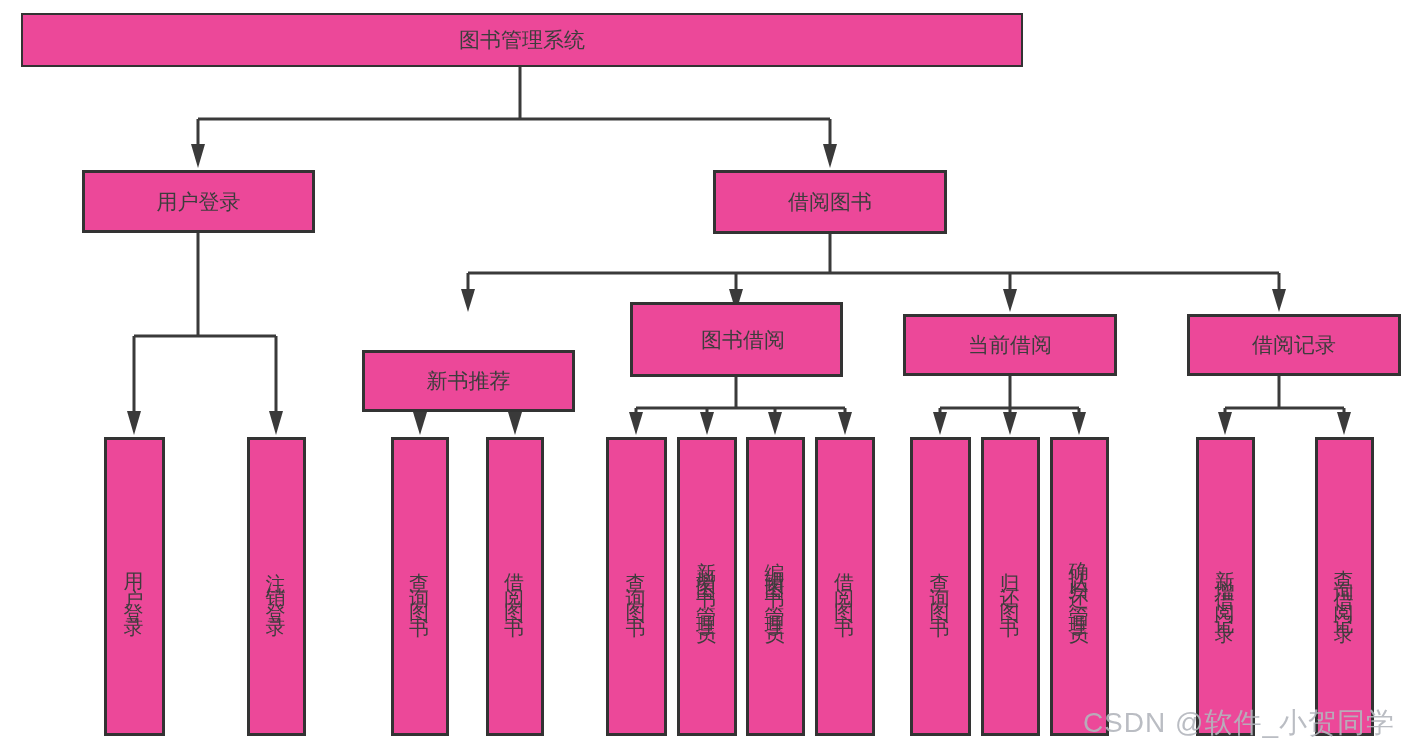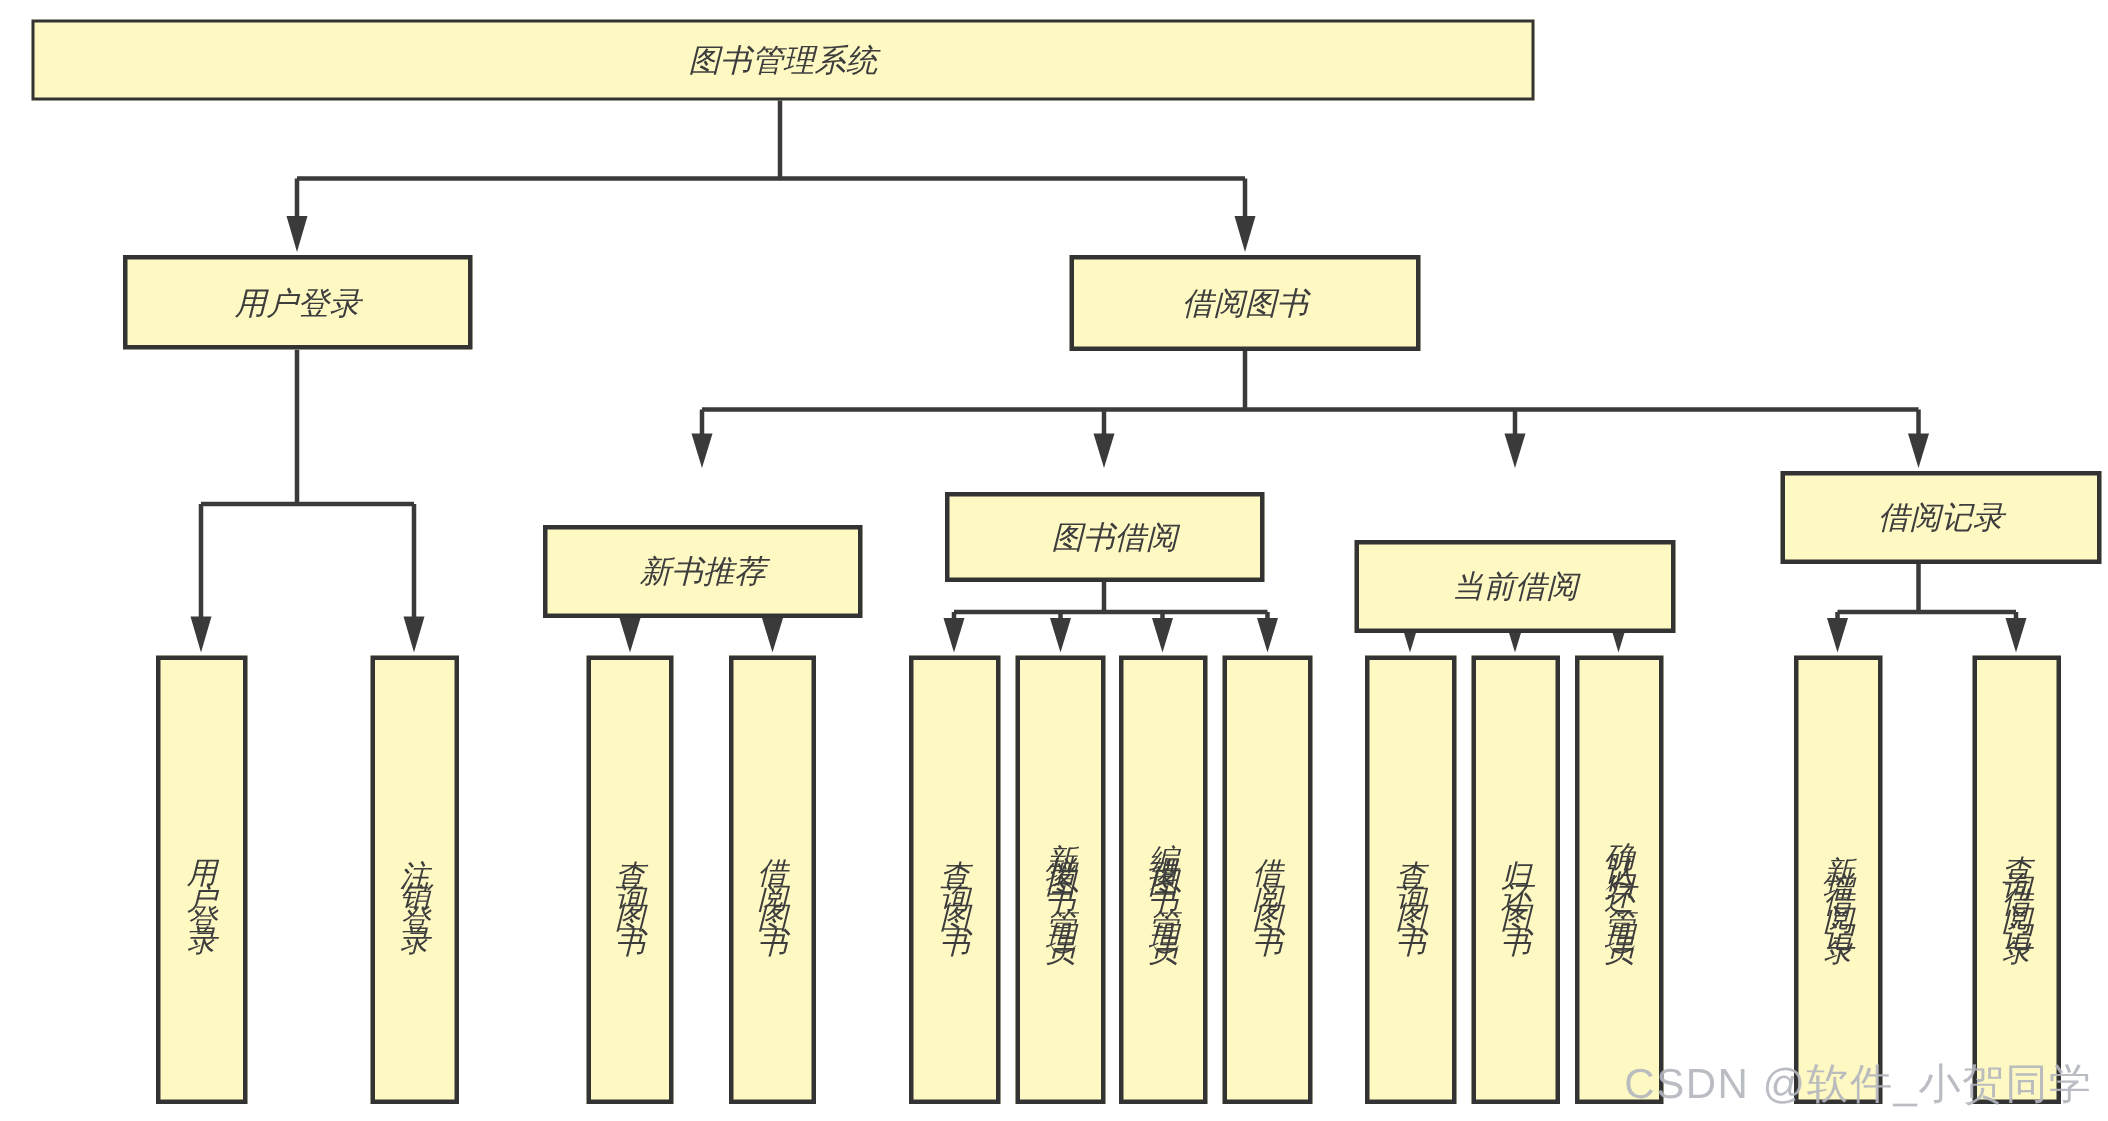--- a/index.html
+++ b/index.html
@@ -20,29 +20,28 @@
   #connectors {
     position: absolute;
     left: 0; top: 0;
     width: 1405px; height: 747px;
   }
   #connectors path { stroke: var(--line); stroke-width: 3; fill: none; }
   #connectors polygon { fill: var(--line); stroke: none; }
   .box {
     position: absolute;
     box-sizing: border-box;
-    background: #fef9c3;
+    background: #ec4899;
     border: 3px solid var(--border);
     display: flex;
     align-items: center;
     justify-content: center;
     color: var(--text);
     font-size: 20px;
     white-space: nowrap;
-    font-style: italic;
   }
   .root-box { border-width: 2px; font-size: 21px; }
   .hbox { font-size: 21px; }
   .vbox {
     writing-mode: vertical-rl;
     text-orientation: mixed;
     font-size: 20px;
   }
   .ls-wide  { letter-spacing: 15px; }
   .ls-mid   { letter-spacing: 11px; }
@@ -112,22 +111,22 @@
       <polygon points="1337,412 1351,412 1344,435"></polygon>
     </g>
   </svg>
 
   <div class="box hbox root-box" style="left:21px; top:13px; width:1002px; height:54px;">图书管理系统</div>
 
   <div class="box hbox" style="left:82px; top:170px; width:233px; height:63px;">用户登录</div>
   <div class="box hbox" style="left:713px; top:170px; width:234px; height:64px;">借阅图书</div>
 
   <div class="box hbox" style="left:362px; top:314px; width:213px; height:62px;margin-top:36px;">新书推荐</div>
-  <div class="box hbox" style="left:630px; top:328px; width:213px; height:60px;padding-left:13px;">图书借阅</div>
-  <div class="box hbox" style="left:903px; top:314px; width:214px; height:62px;margin-top:46px;">当前借阅</div>
+  <div class="box hbox" style="left:630px; top:302px; width:213px; height:75px;padding-left:13px;">图书借阅</div>
+  <div class="box hbox" style="left:903px; top:314px; width:214px; height:62px;">当前借阅</div>
   <div class="box hbox" style="left:1187px; top:314px; width:214px; height:62px;">借阅记录</div>
 
   <div class="box vbox ls-wide" style="left:104px; top:437px; width:61px; height:299px;">用户登录</div>
   <div class="box vbox ls-wide" style="left:247px; top:437px; width:59px; height:299px;">注销登录</div>
 
   <div class="box vbox ls-wide" style="left:391px; top:437px; width:58px; height:299px;">查询图书</div>
   <div class="box vbox ls-wide" style="left:486px; top:437px; width:58px; height:299px;">借阅图书</div>
 
   <div class="box vbox ls-wide" style="left:606px; top:437px; width:61px; height:299px;">查询图书</div>
   <div class="box vbox ls-tight" style="left:677px; top:437px; width:60px; height:299px;">新增图书（管理员）</div>

